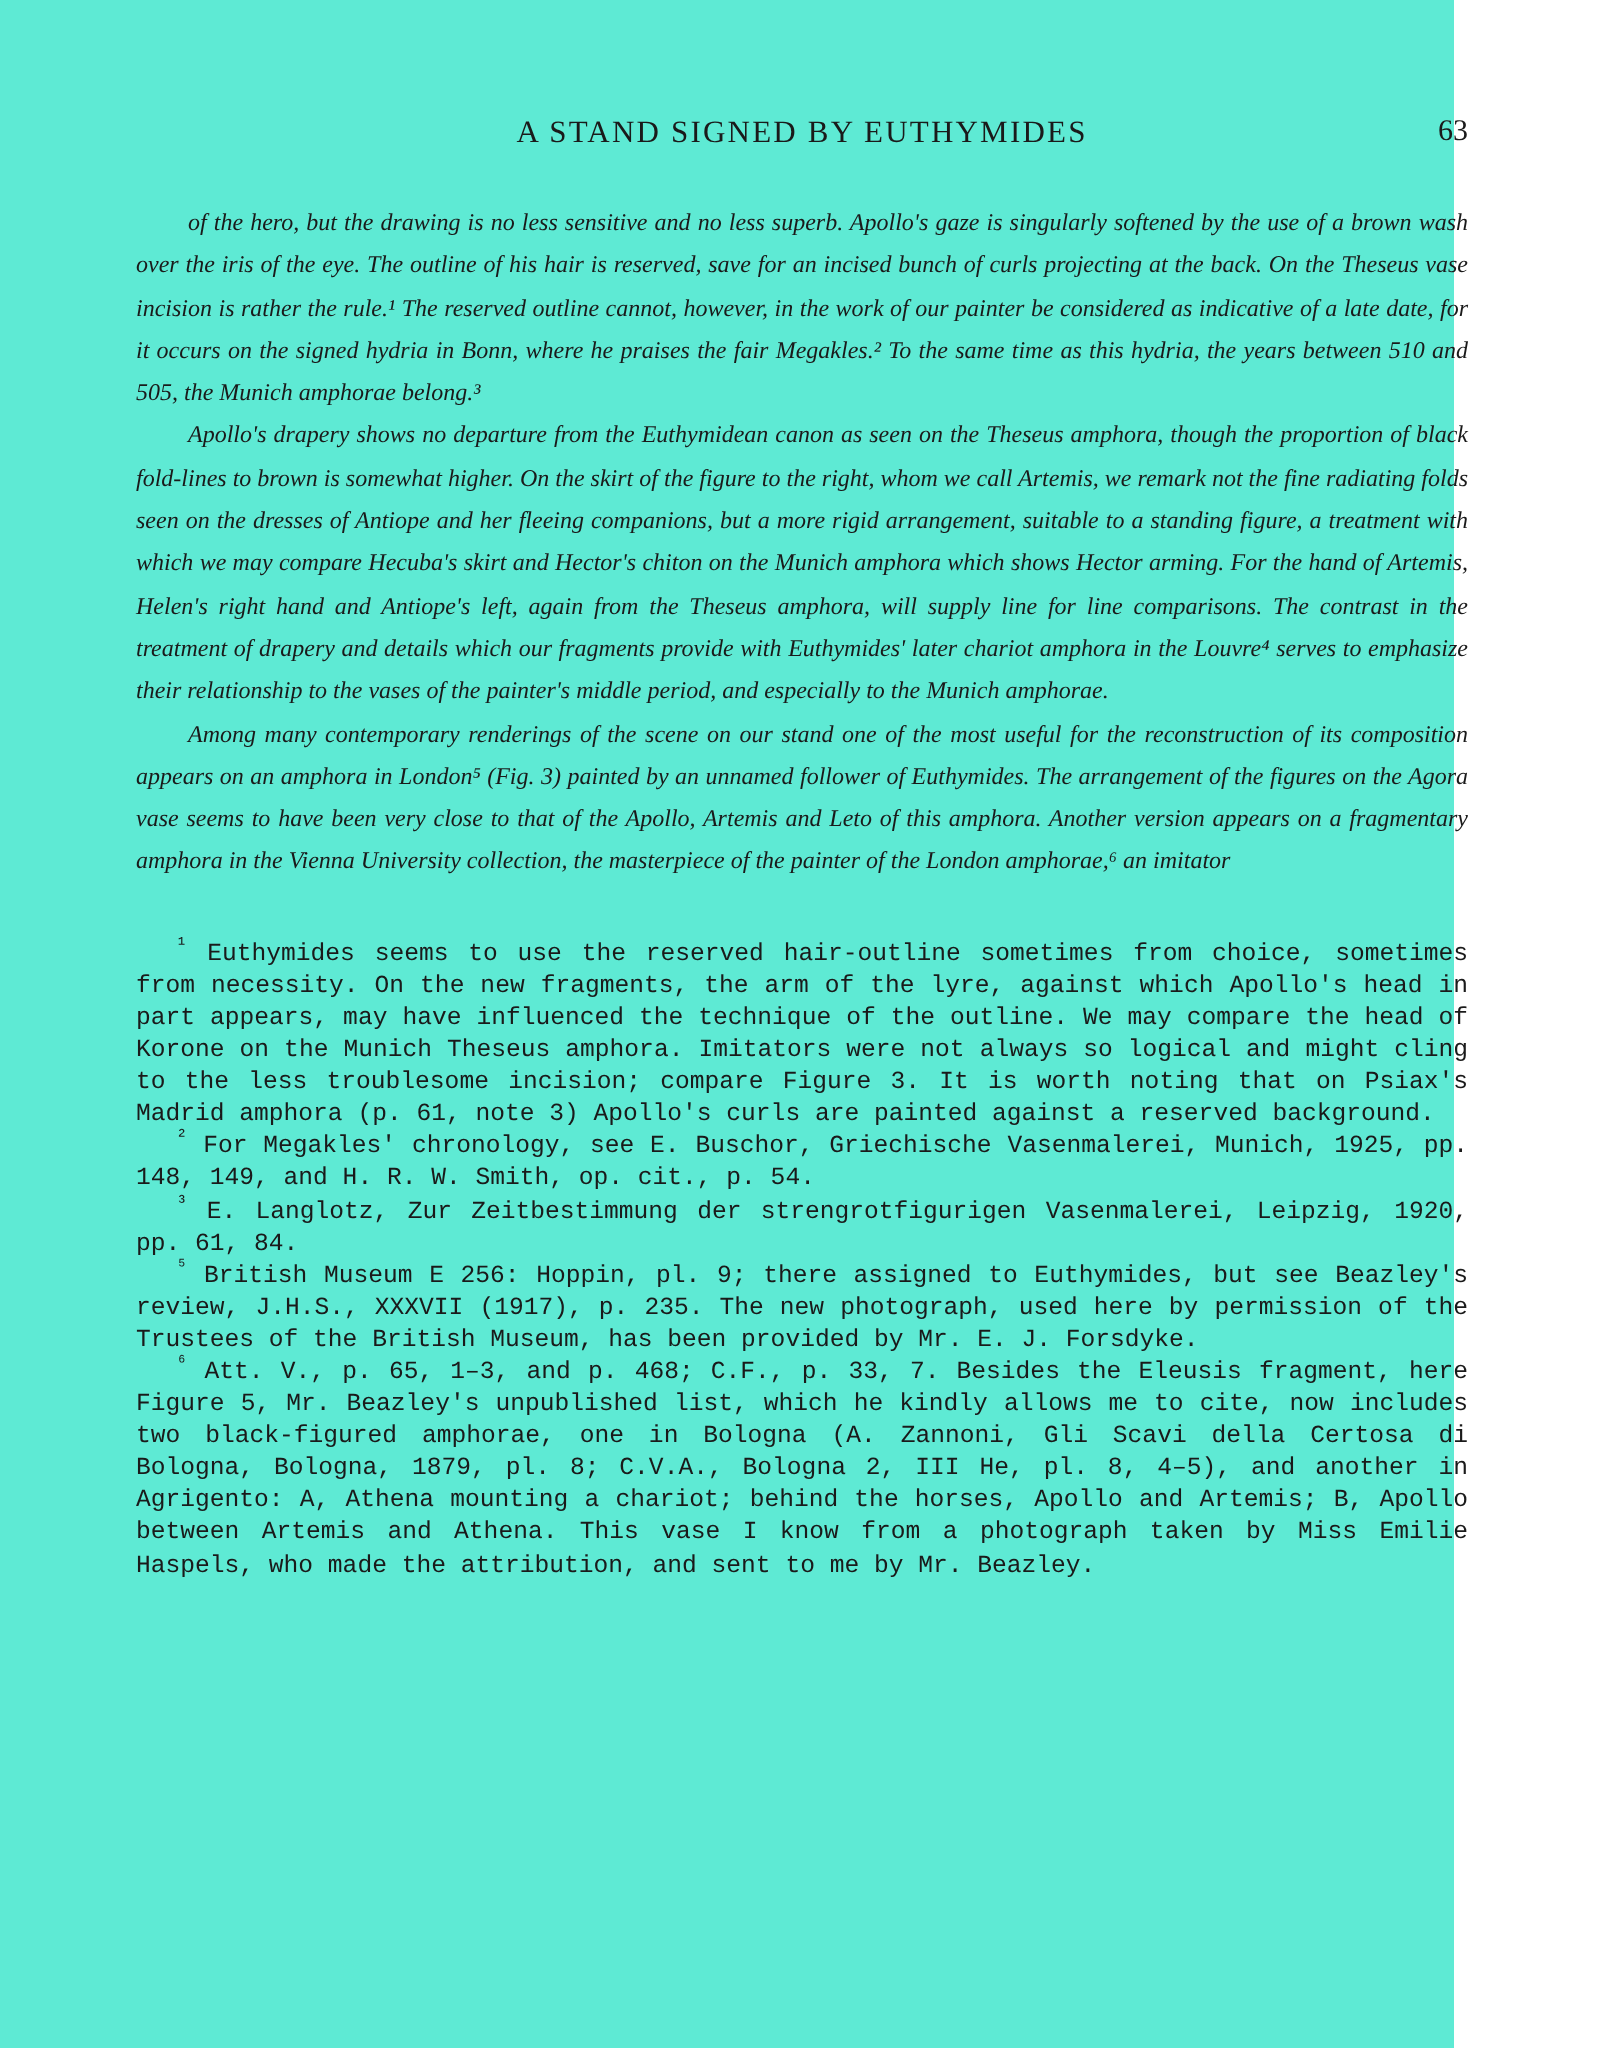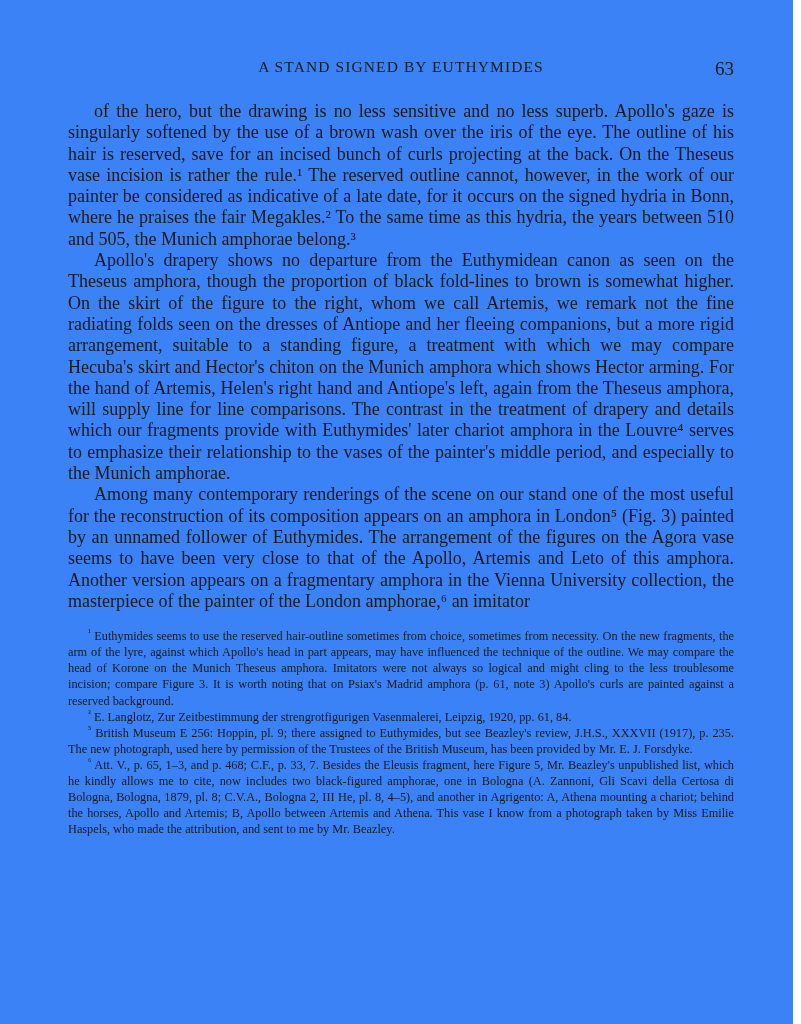--- a/index.html
+++ b/index.html
@@ -11,23 +11,23 @@
     width: 801px;
     height: 1024px;
     font-family: "Liberation Serif", serif;
     color: #1a1a1a;
     position: relative;
     overflow: hidden;
   }
   .page {
     position: absolute;
     left: 0; top: 0;
-    width: 793px;
+    width: 727px;
     height: 1024px;
-    background: #3b82f6;
+    background: #5eead4;
   }
   .content {
     position: absolute;
     left: 68px;
     top: 58px;
     width: 666px;
   }
   .header-row {
     display: flex;
     align-items: baseline;
@@ -40,45 +40,47 @@
     letter-spacing: 1.1px;
     text-align: center;
     width: 100%;
     font-variant: normal;
     text-transform: uppercase;
   }
   .page-number {
     position: absolute;
     right: 0;
     top: 0;
-    font-size: 19px;
+    font-size: 15px;
     margin-left: 14px;
   }
   .body-text {
     margin-top: 17px;
-    font-size: 18px;
+    font-size: 12px;
     line-height: 21.3px;
     text-align: justify;
     text-justify: inter-word;
     hyphens: none;
+    font-style: italic;
   }
   .body-text p {
     margin: 0;
     text-indent: 26px;
   }
   sup {
     font-size: 9.5px;
     vertical-align: super;
     line-height: 0;
   }
   .footnotes {
-    margin-top: 16px;
+    margin-top: 27px;
     font-size: 12.3px;
     line-height: 16.1px;
     text-align: justify;
+    font-family: Liberation Mono, monospace;
   }
   .footnotes p {
     margin: 0;
     text-indent: 20px;
   }
   .footnotes p.noindent {
     text-indent: 20px;
   }
 </style>
 </head>
@@ -93,19 +95,20 @@
     </div>
 
     <div class="body-text">
       <p>of the hero, but the drawing is no less sensitive and no less superb. Apollo's gaze is singularly softened by the use of a brown wash over the iris of the eye. The outline of his hair is reserved, save for an incised bunch of curls projecting at the back. On the Theseus vase incision is rather the rule.¹ The reserved outline cannot, however, in the work of our painter be considered as indicative of a late date, for it occurs on the signed hydria in Bonn, where he praises the fair Megakles.² To the same time as this hydria, the years between 510 and 505, the Munich amphorae belong.³</p>
       <p>Apollo's drapery shows no departure from the Euthymidean canon as seen on the Theseus amphora, though the proportion of black fold-lines to brown is somewhat higher. On the skirt of the figure to the right, whom we call Artemis, we remark not the fine radiating folds seen on the dresses of Antiope and her fleeing companions, but a more rigid arrangement, suitable to a standing figure, a treatment with which we may compare Hecuba's skirt and Hector's chiton on the Munich amphora which shows Hector arming. For the hand of Artemis, Helen's right hand and Antiope's left, again from the Theseus amphora, will supply line for line comparisons. The contrast in the treatment of drapery and details which our fragments provide with Euthymides' later chariot amphora in the Louvre⁴ serves to emphasize their relationship to the vases of the painter's middle period, and especially to the Munich amphorae.</p>
       <p>Among many contemporary renderings of the scene on our stand one of the most useful for the reconstruction of its composition appears on an amphora in London⁵ (Fig. 3) painted by an unnamed follower of Euthymides. The arrangement of the figures on the Agora vase seems to have been very close to that of the Apollo, Artemis and Leto of this amphora. Another version appears on a fragmentary amphora in the Vienna University collection, the masterpiece of the painter of the London amphorae,⁶ an imitator</p>
     </div>
 
     <div class="footnotes">
       <p><sup>¹</sup> <span>Euthymides seems to use the reserved hair-outline sometimes from choice, sometimes from necessity. On the new fragments, the arm of the lyre, against which Apollo's head in part appears, may have influenced the technique of the outline. We may compare the head of Korone on the Munich Theseus amphora. Imitators were not always so logical and might cling to the less troublesome incision; compare Figure 3. It is worth noting that on Psiax's Madrid amphora (p. 61, note 3) Apollo's curls are painted against a reserved background.</span></p>
+      <p><sup>²</sup> <span>For Megakles' chronology, see E. Buschor, Griechische Vasenmalerei, Munich, 1925, pp. 148, 149, and H. R. W. Smith, op. cit., p. 54.</span></p>
       <p><sup>³</sup> <span>E. Langlotz, Zur Zeitbestimmung der strengrotfigurigen Vasenmalerei, Leipzig, 1920, pp. 61, 84.</span></p>
       <p><sup>⁵</sup> <span>British Museum E 256: Hoppin, pl. 9; there assigned to Euthymides, but see Beazley's review, J.H.S., XXXVII (1917), p. 235. The new photograph, used here by permission of the Trustees of the British Museum, has been provided by Mr. E. J. Forsdyke.</span></p>
       <p><sup>⁶</sup> <span>Att. V., p. 65, 1–3, and p. 468; C.F., p. 33, 7. Besides the Eleusis fragment, here Figure 5, Mr. Beazley's unpublished list, which he kindly allows me to cite, now includes two black-figured amphorae, one in Bologna (A. Zannoni, Gli Scavi della Certosa di Bologna, Bologna, 1879, pl. 8; C.V.A., Bologna 2, III He, pl. 8, 4–5), and another in Agrigento: A, Athena mounting a chariot; behind the horses, Apollo and Artemis; B, Apollo between Artemis and Athena. This vase I know from a photograph taken by Miss Emilie Haspels, who made the attribution, and sent to me by Mr. Beazley.</span></p>
     </div>
 
   </div>
 </div>
 
 </body></html>

